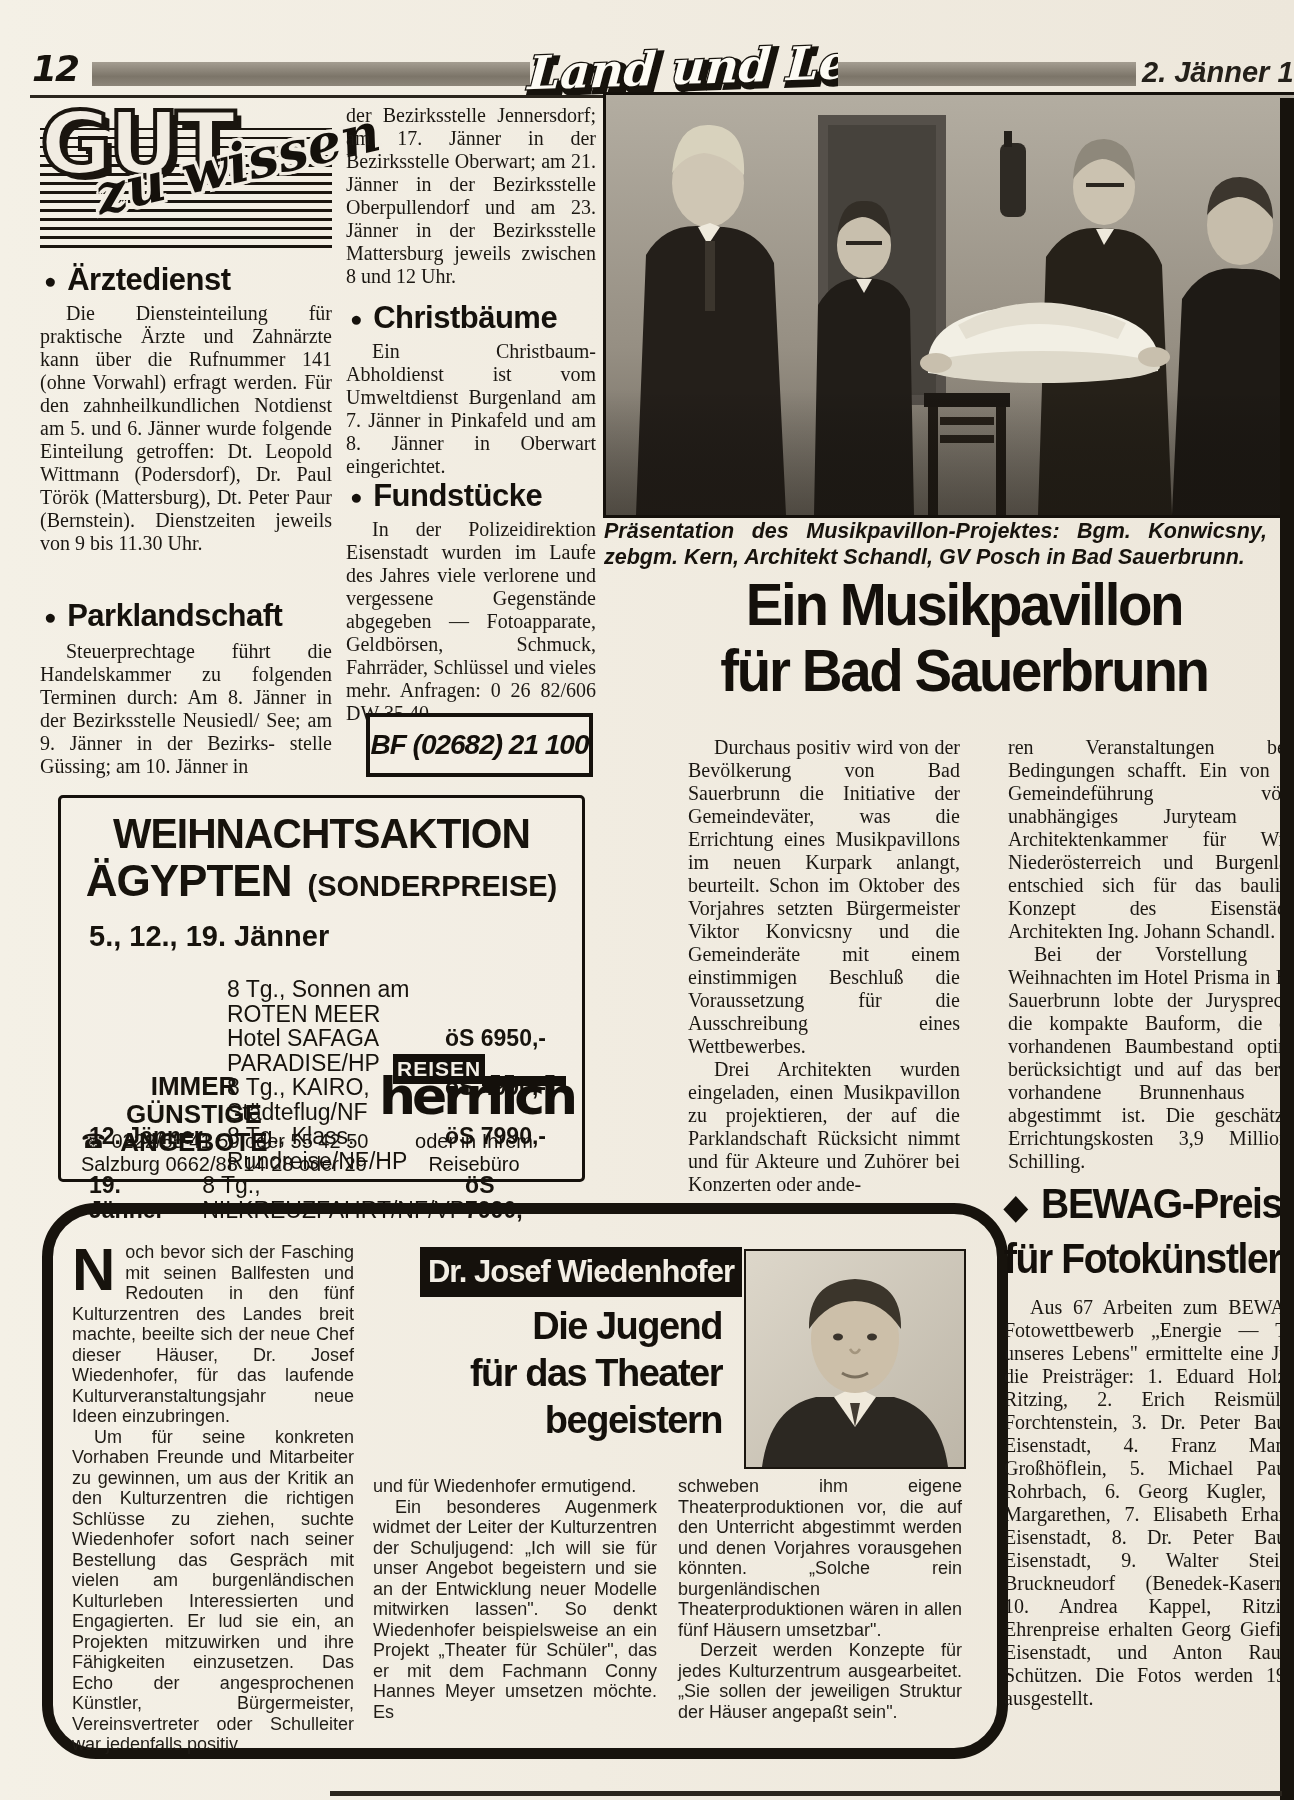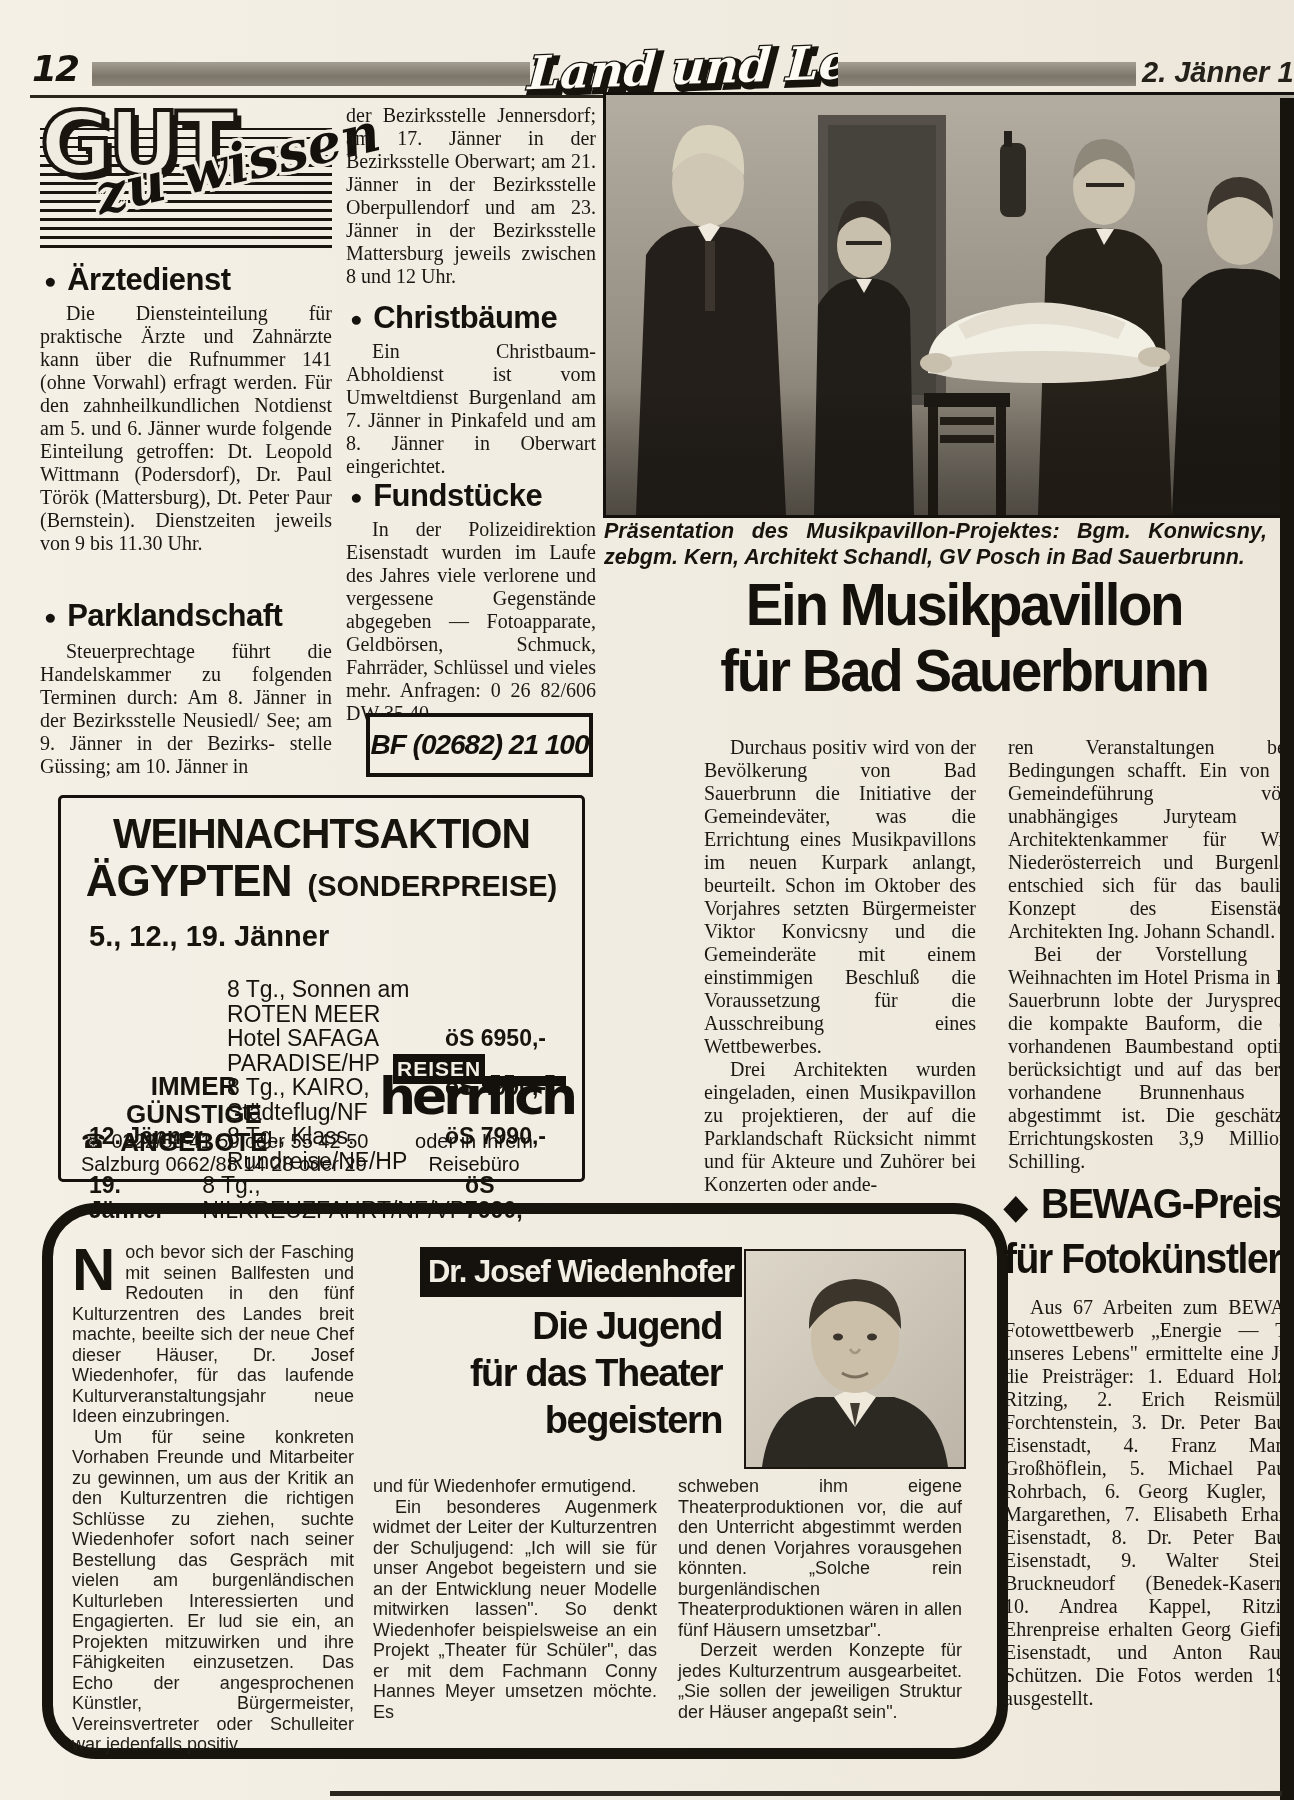--- a/index.html
+++ b/index.html
@@ -201,21 +201,21 @@
   </div>
   <div class="abs caption">
     <div class="j">Präsentation des Musikpavillon-Projektes: Bgm. Konwicsny, Vi</div>
     <div>zebgm. Kern, Architekt Schandl, GV Posch in Bad Sauerbrunn.</div>
   </div>
 
   <div class="abs mhead">
     <div>Ein Musikpavillon</div>
     <div>für Bad Sauerbrunn</div>
   </div>
-  <div class="abs ser" style="left:688px;top:736px;width:272px;margin-left:16px;">
+  <div class="abs ser" style="left:688px;top:736px;width:272px;">
     <p class="ind">Durchaus positiv wird von der Bevölkerung von Bad Sauerbrunn die Initiative der Gemeindeväter, was die Errichtung eines Musikpavillons im neuen Kurpark anlangt, beurteilt. Schon im Oktober des Vorjahres setzten Bürgermeister Viktor Konvicsny und die Gemeinderäte mit einem einstimmigen Beschluß die Voraussetzung für die Ausschreibung eines Wettbewerbes.</p>
     <p class="ind">Drei Architekten wurden eingeladen, einen Musikpavillon zu projektieren, der auf die Parklandschaft Rücksicht nimmt und für Akteure und Zuhörer bei Konzerten oder ande-</p>
   </div>
   <div class="abs ser" style="left:1008px;top:736px;width:300px;">
     <p>ren Veranstaltungen beste Bedingungen schafft. Ein von der Gemeindeführung völlig unabhängiges Juryteam der Architektenkammer für Wien, Niederösterreich und Burgenland entschied sich für das bauliche Konzept des Eisenstädter Architekten Ing. Johann Schandl.</p>
     <p class="ind">Bei der Vorstellung vor Weihnachten im Hotel Prisma in Bad Sauerbrunn lobte der Jurysprecher die kompakte Bauform, die den vorhandenen Baumbestand optimal berücksichtigt und auf das bereits vorhandene Brunnenhaus gut abgestimmt ist. Die geschätzten Errichtungskosten 3,9 Millionen Schilling.</p>
   </div>
 
   <div class="abs adbox">
     <div class="adtitle">WEIHNACHTSAKTION</div>

